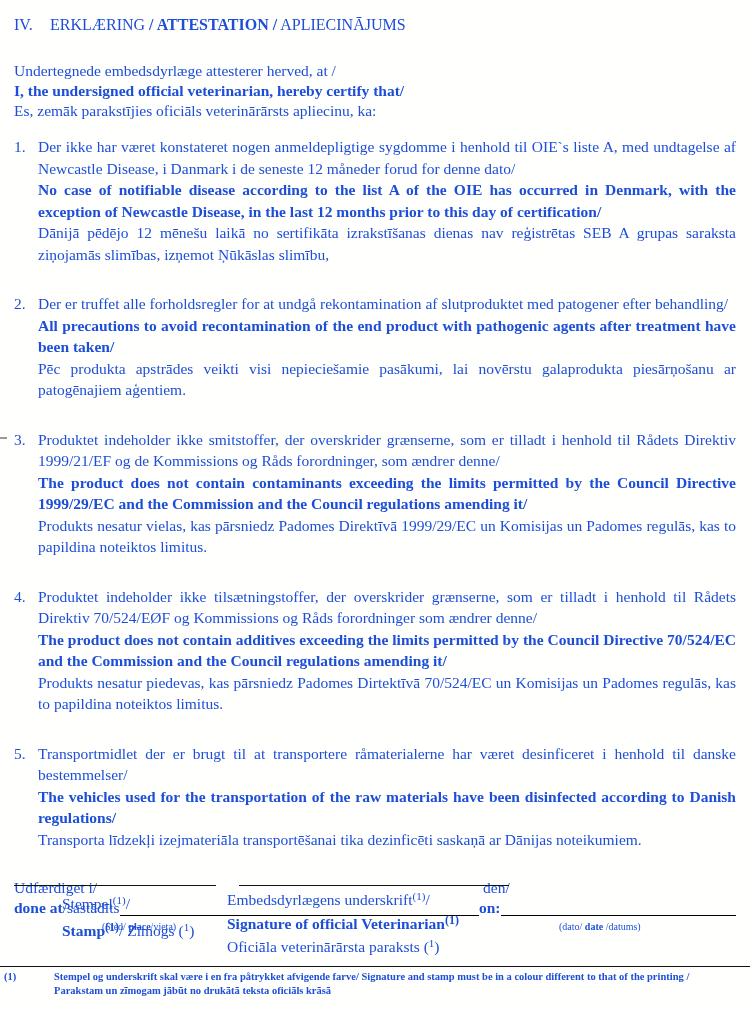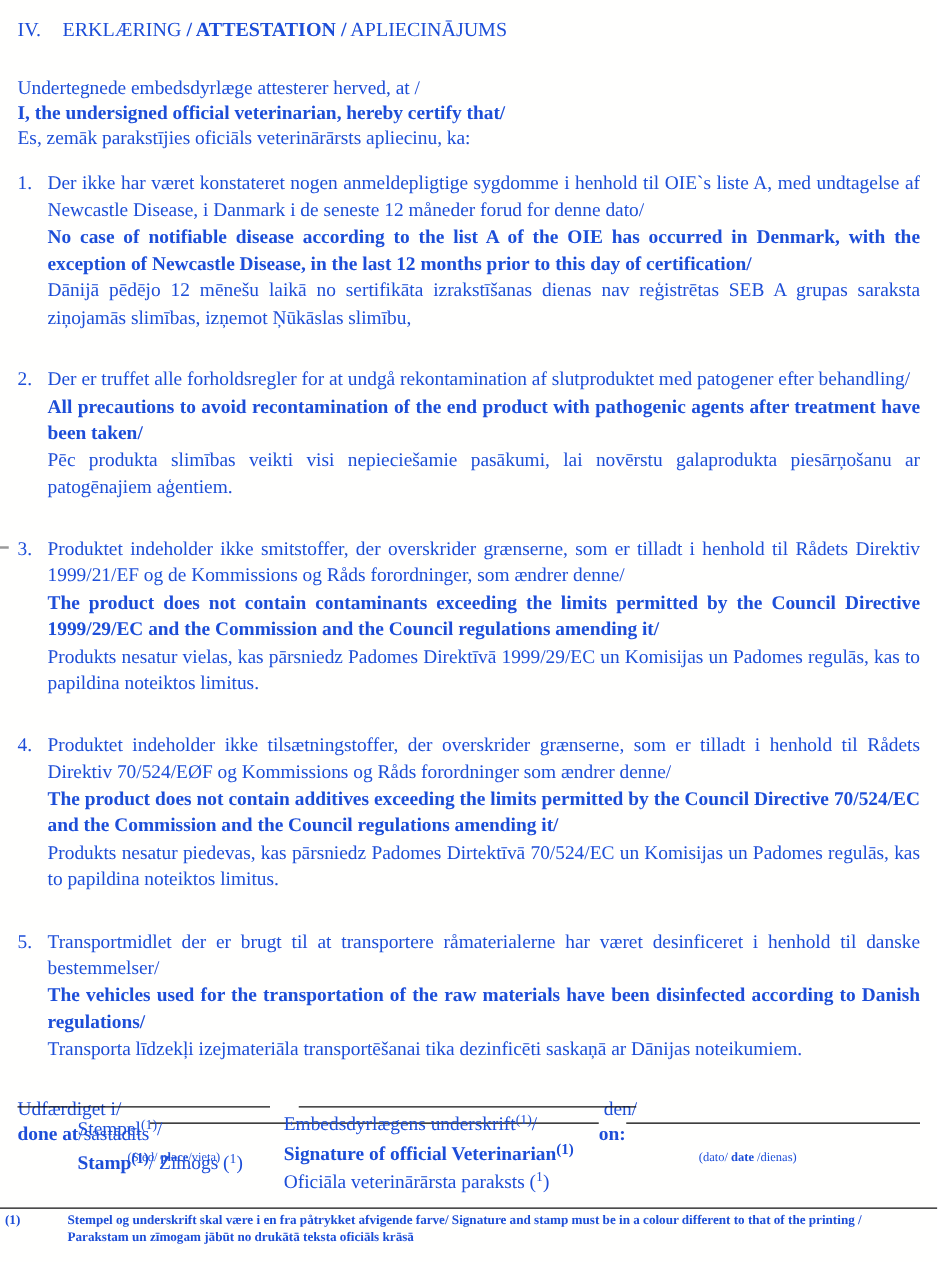--- a/index.html
+++ b/index.html
@@ -29,21 +29,21 @@
   .items { margin-top:15px; }
   .item { position:relative; padding-left:24px; margin-bottom:28px; line-height:21.5px; }
   .item-num { position:absolute; left:0; top:0; }
 
   .artifact { position:absolute; left:-14px; top:8px; width:7px; height:2px; background:#9a9a9a; }
 
   
   .issue { display:flex; margin-top:14px; line-height:20px; }
   .issue-left { flex:0 0 465px; }
   .issue-right { flex:1; }
-  .fill-row { display:flex; align-items:flex-start; }
+  .fill-row { display:flex; align-items:flex-end; }
   .fill-line { flex:1; border-bottom:1.5px solid #000; margin-bottom:2px; min-width:30px; }
   .hint { font-size:10px; line-height:17px; }
   .hint-left { padding-left:88px; }
   .hint-right { padding-left:80px; }
   .den-label { padding-left:4px; }
 
   
   .sig-area { position:absolute; top:885px; left:14px; right:10px; display:flex; justify-content:flex-start; }
   .sig-left { width:210px; }
   .sig-right { width:288px; }
@@ -83,21 +83,21 @@
       <span class="item-num">1.</span>
       <p class="just">Der ikke har været konstateret nogen anmeldepligtige sygdomme i henhold til OIE`s liste A, med undtagelse af Newcastle Disease, i Danmark i de seneste 12 måneder forud for denne dato/</p>
       <p class="just bold">No case of notifiable disease according to the list A of the OIE has occurred in Denmark, with the exception of Newcastle Disease, in the last 12 months prior to this day of certification/</p>
       <p class="just">Dānijā pēdējo 12 mēnešu laikā no sertifikāta izrakstīšanas dienas nav reģistrētas SEB A grupas saraksta ziņojamās slimības, izņemot Ņūkāslas slimību,</p>
     </div>
 
     <div class="item">
       <span class="item-num">2.</span>
       <p class="just">Der er truffet alle forholdsregler for at undgå rekontamination af slutproduktet med patogener efter behandling/</p>
       <p class="just bold">All precautions to avoid recontamination of the end product with pathogenic agents after treatment have been taken/</p>
-      <p class="just">Pēc produkta slimības veikti visi nepieciešamie pasākumi, lai novērstu galaprodukta piesārņošanu ar patogēnajiem aģentiem.</p>
+      <p class="just">Pēc produkta apstrādes veikti visi nepieciešamie pasākumi, lai novērstu galaprodukta piesārņošanu ar patogēnajiem aģentiem.</p>
     </div>
 
     <div class="item">
       <span class="artifact"></span>
       <span class="item-num">3.</span>
       <p class="just">Produktet indeholder ikke smitstoffer, der overskrider grænserne, som er tilladt i henhold til Rådets Direktiv 1999/21/EF og de Kommissions og Råds forordninger, som ændrer denne/</p>
       <p class="just bold">The product does not contain contaminants exceeding the limits permitted by the Council Directive 1999/29/EC and the Commission and the Council regulations amending it/</p>
       <p class="just">Produkts nesatur vielas, kas pārsniedz Padomes Direktīvā 1999/29/EC un Komisijas un Padomes regulās, kas to papildina noteiktos limitus.</p>
     </div>
 
@@ -129,21 +129,21 @@
         <span>(Sted/ </span><b>place</b><span>/vieta)</span>
       </div>
     </div>
     <div class="issue-right">
       <div class="den-label">den/</div>
       <div class="fill-row">
         <b>on:</b>
         <span class="fill-line"></span>
       </div>
       <div class="hint hint-right">
-        <span>(dato/ </span><b>date</b><span> /dienas)</span>
+        <span>(dato/ </span><b>date</b><span> /datums)</span>
       </div>
     </div>
   </div>
 
   <div class="sig-area">
     <div class="sig-left">
       <div class="sig-rule-l"></div>
       <div class="sig-text">
         <div><span>Stempel</span><span class="sup">(1)</span><span>/</span></div>
         <div><b>Stamp</b><b class="sup">(1)</b><span>/ Zīmogs (</span><span class="sup">1</span><span>)</span></div>

